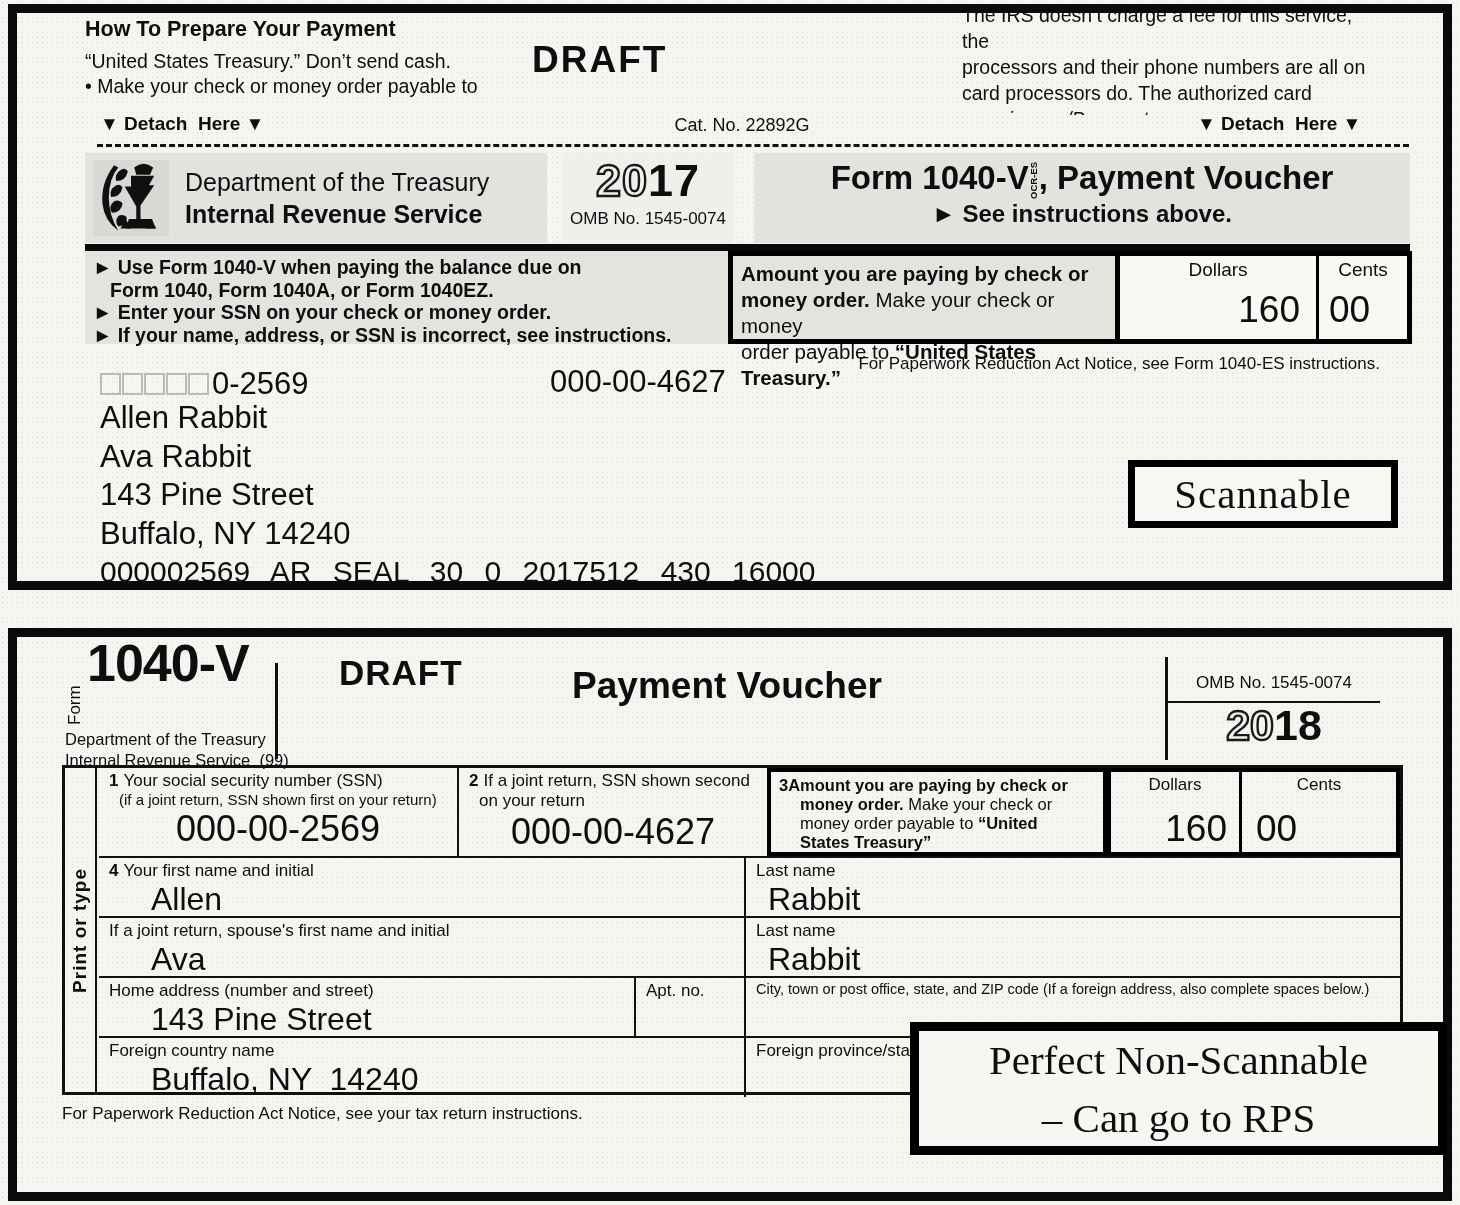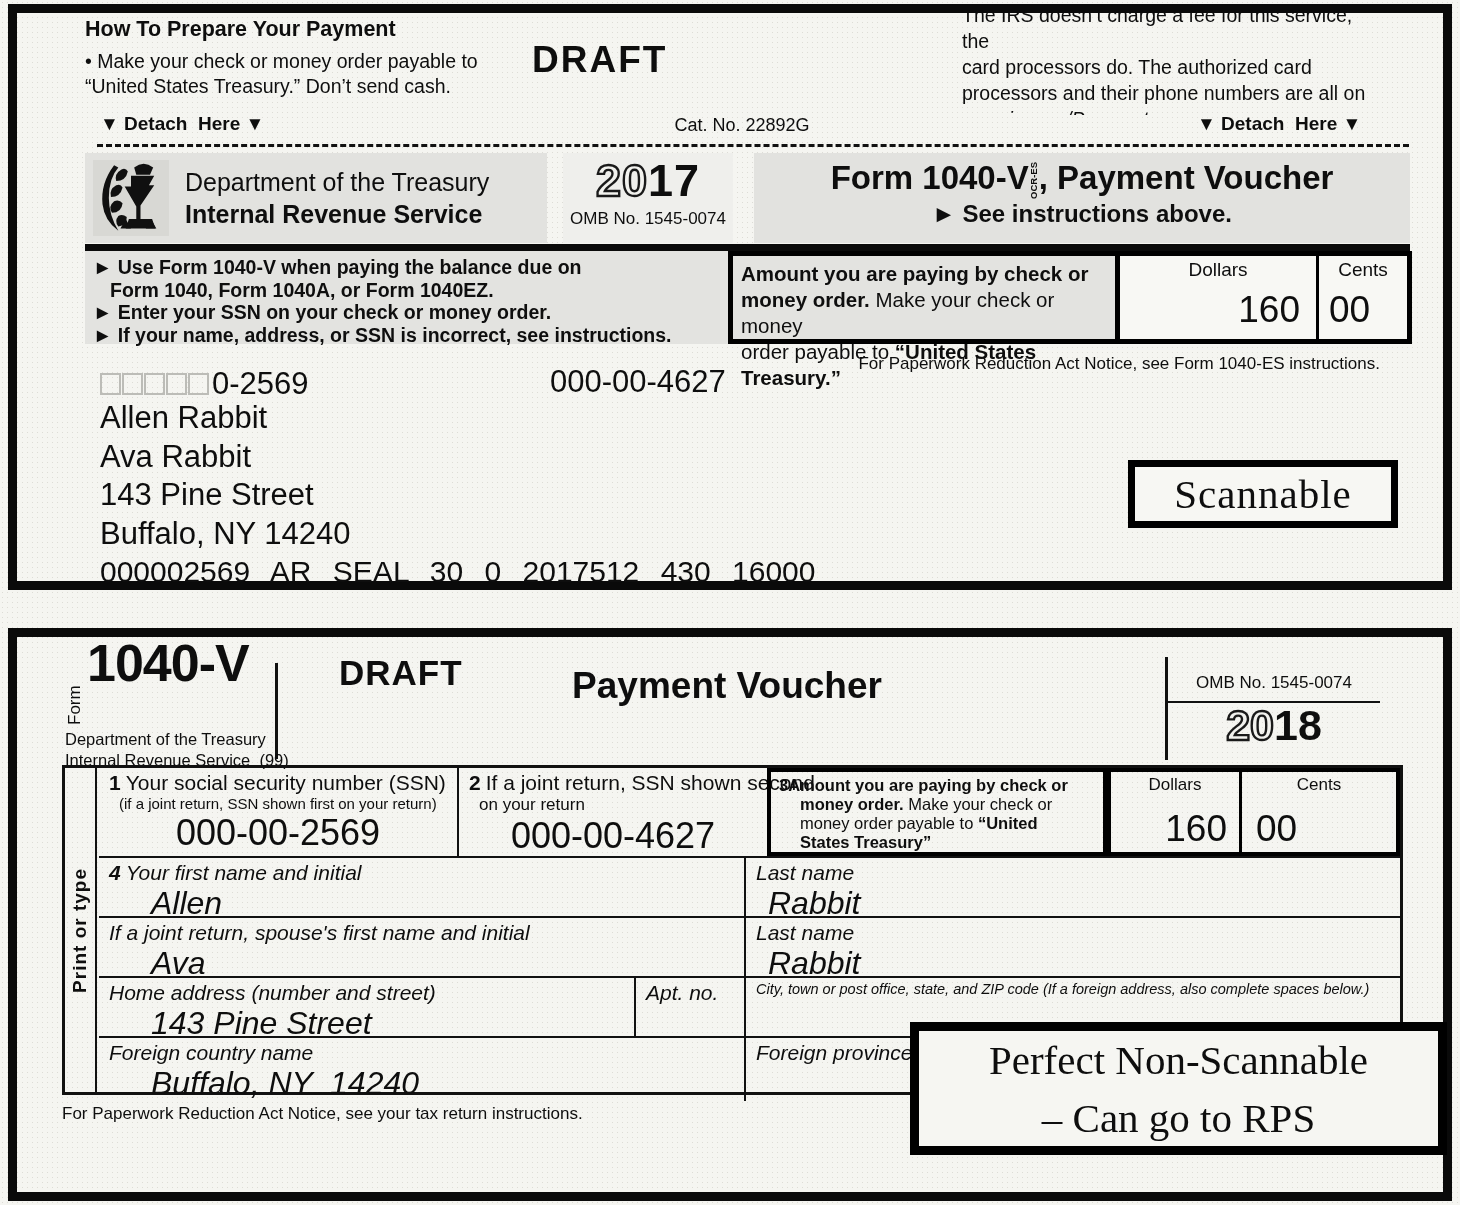--- a/index.html
+++ b/index.html
@@ -84,25 +84,25 @@
   .staple { left:398px; top:96px; font-size:19.5px; font-weight:bold; }
   .omb-line { left:1151px; top:36px; width:212px; text-align:center; font-size:17px; border-bottom:2px solid #111; padding-bottom:8px; }
   .year2 { left:1151px; top:64px; width:212px; text-align:center; font-size:43px; font-weight:bold; }
 
   .form-table { left:45px; top:128px; width:1341px; height:330px; border:3px solid #111; }
   .side-col { position:absolute; left:0; top:0; bottom:0; width:32px; border-right:2px solid #111;
     display:flex; align-items:center; justify-content:center; }
   .side-col span { font-size:19px; font-weight:bold; letter-spacing:1px; }
   .rows { position:absolute; left:34px; top:0; right:0; bottom:0; display:flex; flex-direction:column; }
   .trow { display:flex; }
-  .trow + .trow { border-top:2px solid #111;font-style:italic; }
+  .trow + .trow { border-top:2px solid #111; }
   .row1 { height:88px; } .row2,.row3,.row4 { height:60px; } .row5 { flex:1; }
   .tcell { position:relative; }
   .bl2 { border-left:2px solid #111; }
-  .lbl { font-size:21px; padding:3px 0 0 10px; white-space:nowrap; }
+  .lbl { font-size:17px; padding:3px 0 0 10px; white-space:nowrap; }
   .lbl .num { font-weight:bold; margin-right:5px; }
   .sub { font-size:15px; padding-left:20px; white-space:nowrap; }
   .val { font-size:32px; padding-left:52px; line-height:36px; }
   .val-sm-ind { padding-left:22px; }
   .val-center { text-align:center; padding-left:0; font-size:36px; margin-top:3px; }
   .c1-r1 { width:358px; } .c2-r1 { width:310px; }
   .c3-r1 { width:340px; border:4px solid #000; margin:-0px; padding:4px 6px 0 8px; font-size:16.5px; line-height:19px; }
   .c3-r1 .f3ind { padding-left:21px; }
   .moneybox2 { flex:1; display:flex; border:4px solid #000; border-left-width:4px; background:transparent; }
   .d2 { width:128px; display:flex; flex-direction:column; }
@@ -121,31 +121,31 @@
 </style>
 </head>
 <body>
 
 <div class="page">
 
   <section class="frame top-frame">
 
     <div class="abs howto">
       <div class="howto-title">How To Prepare Your Payment</div>
+      <div class="howto-line">“United States Treasury.” Don’t send cash.</div>
       <div class="howto-line">• Make your check or money order payable to</div>
-      <div class="howto-line">“United States Treasury.” Don’t send cash.</div>
     </div>
 
     <div class="abs draft-top">DRAFT</div>
 
     <div class="abs card-clip">
       <div class="card-inner">
         <div>The IRS doesn’t charge a fee for this service, the</div>
+        <div>processors and their phone numbers are all on</div>
         <div>card processors do. The authorized card</div>
-        <div>processors and their phone numbers are all on</div>
         <div class="card-link">www.irs.gov/Payments.</div>
       </div>
     </div>
 
     <div class="abs detach detach-left ws-pre">▼ Detach  Here ▼</div>
     <div class="abs catno">Cat. No. 22892G</div>
     <div class="abs detach detach-right ws-pre">▼ Detach  Here ▼</div>
     <div class="abs dashline"></div>
 
     <div class="abs band band-a">

